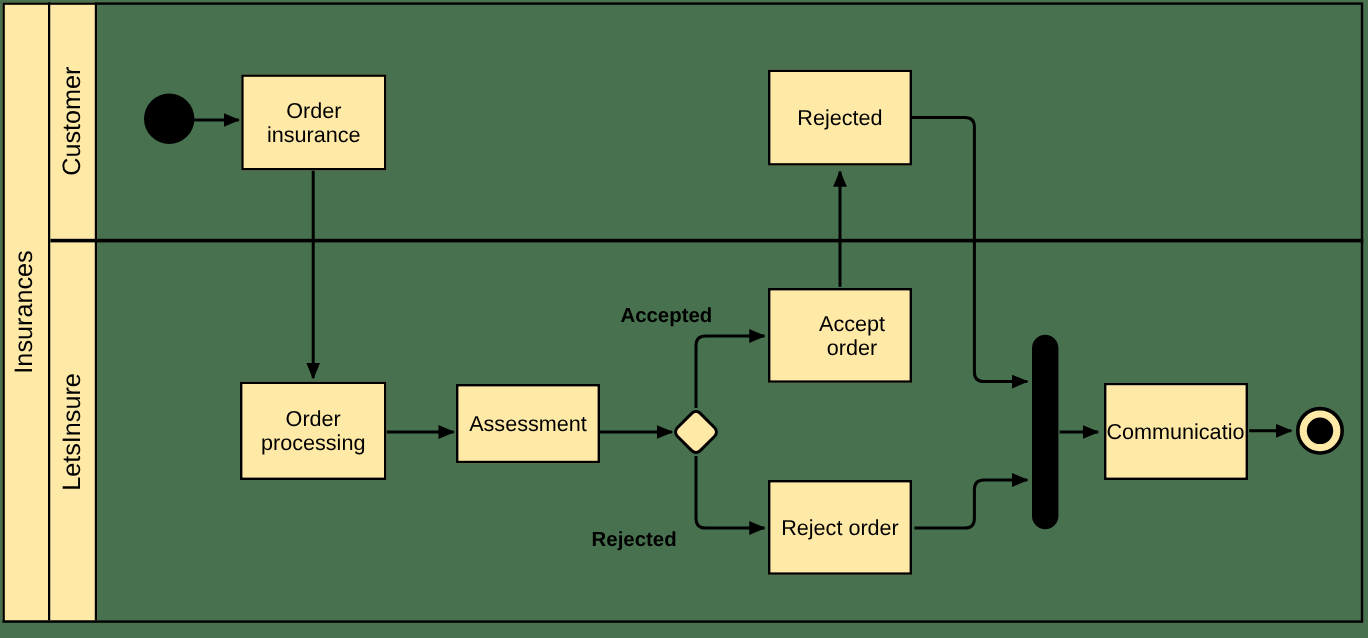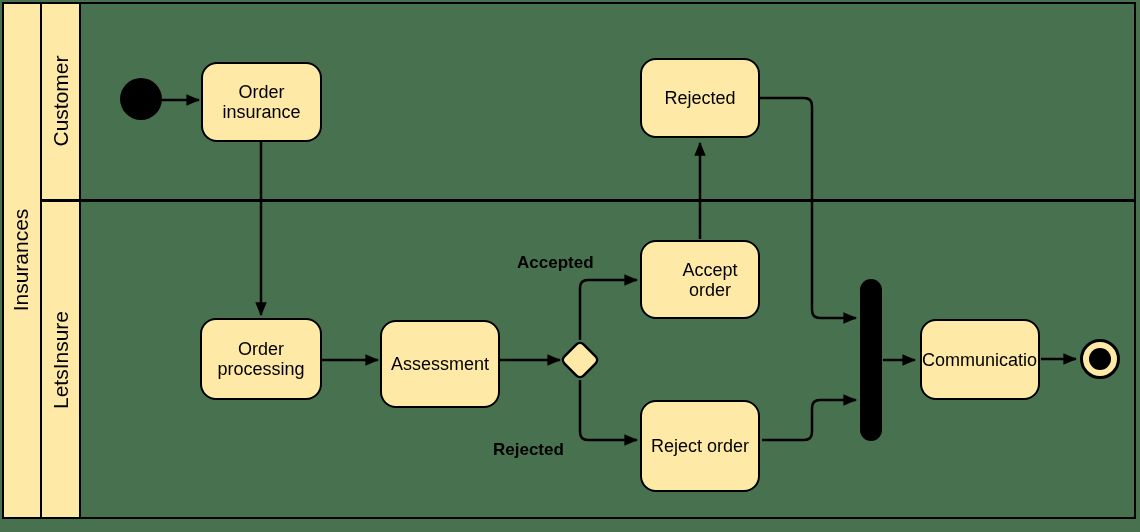--- a/index.html
+++ b/index.html
@@ -43,21 +43,21 @@
     font-size:21px;
     z-index:2;
   }
 
   
   .activity{
     position:absolute;
     background:var(--fill);
     box-sizing:border-box;
     border:2.5px solid var(--ink);
-    border-radius:16px;
+    border-radius:0;
     display:flex;align-items:center;justify-content:center;
     text-align:center;
     font-size:18px;line-height:20px;
     overflow:hidden;
     z-index:3;
   }
   .activity span{display:block;width:100%;}
 
   
   .edge-label{
@@ -113,27 +113,27 @@
 
   <div class="activity" style="left:201px;top:62px;width:121px;height:80px;">
     <span>Order insurance</span>
   </div>
   <div class="activity" style="left:640px;top:58px;width:120px;height:80px;">
     <span>Rejected</span>
   </div>
   <div class="activity" style="left:200px;top:318px;width:122px;height:82px;">
     <span>Order processing</span>
   </div>
-  <div class="activity" style="left:380px;top:320px;width:120px;height:88px;">
+  <div class="activity" style="left:380px;top:320px;width:120px;height:66px;">
     <span>Assessment</span>
   </div>
   <div class="activity" style="left:640px;top:240px;width:120px;height:79px;padding-left:20px;">
     <span>Accept order</span>
   </div>
-  <div class="activity" style="left:640px;top:400px;width:120px;height:92px;">
+  <div class="activity" style="left:640px;top:400px;width:120px;height:79px;">
     <span style="white-space:nowrap;">Reject order</span>
   </div>
   <div class="activity" style="left:920px;top:319px;width:120px;height:81px;">
     <span style="white-space:nowrap;">Communication</span>
   </div>
 
   <div class="edge-label" style="left:517px;top:253px;">Accepted</div>
   <div class="edge-label" style="left:493px;top:440px;">Rejected</div>
 
   <div class="pool-outline"></div>

